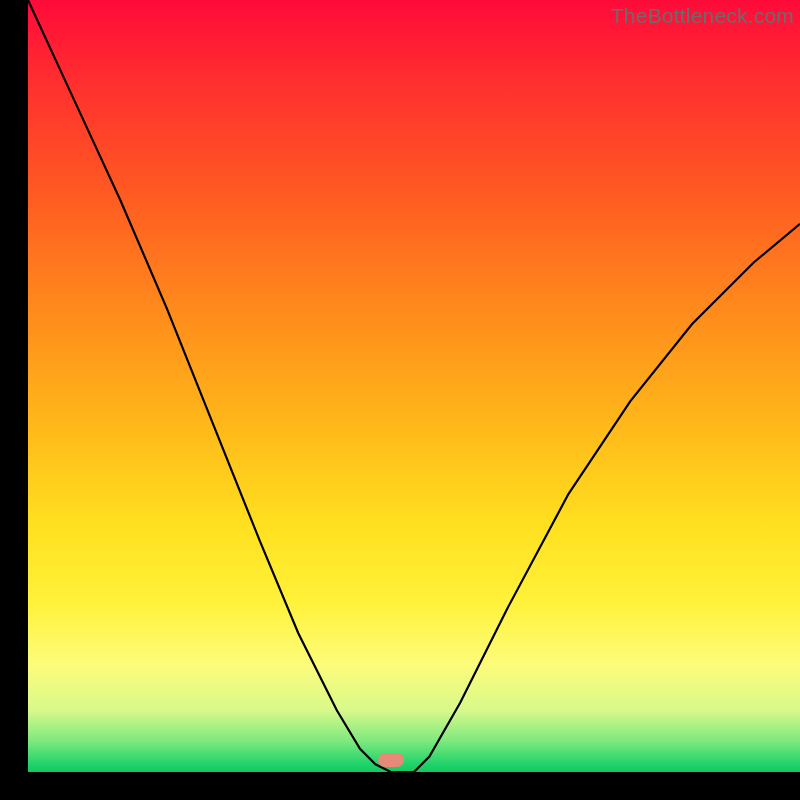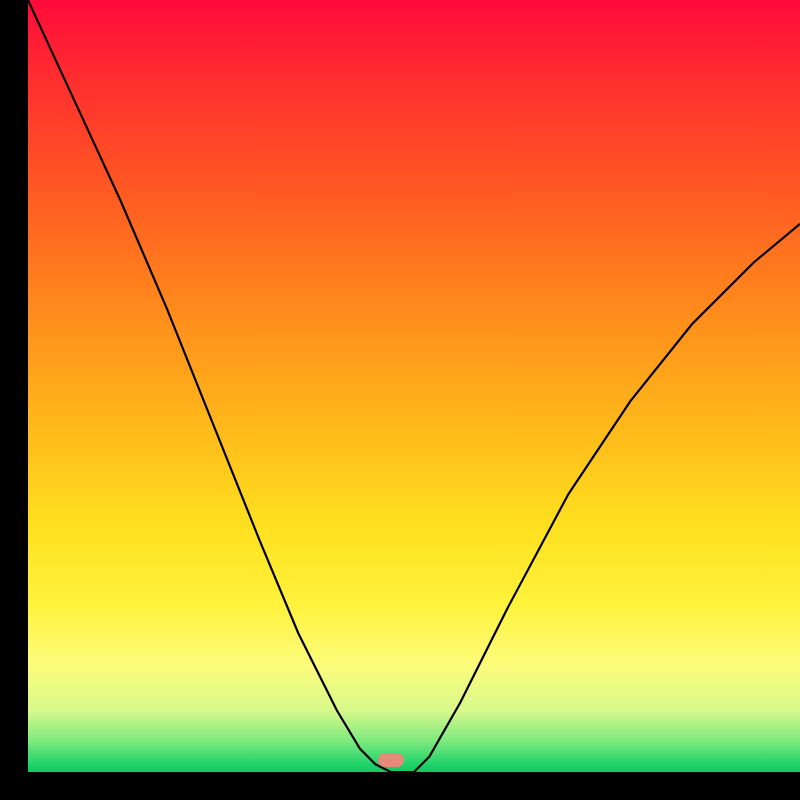--- a/index.html
+++ b/index.html
@@ -69,20 +69,21 @@
     stroke: #000;
     stroke-width: 2.2;
   }
 </style>
 </head>
 <body>
 
 <div class="frame">
   <div class="plot">
 
+    <div class="watermark">TheBottleneck.com</div>
 
     <svg class="curve" viewBox="0 0 772 772" preserveAspectRatio="none">
       <path d="M0.0 0.0 L46.3 100.4 L92.6 200.7 L139.0 308.8 L185.3 424.6 L231.6 540.4 L270.2 633.0 L308.8 710.2 L332.0 748.8 L347.4 764.3 L362.8 772.0 L386.0 772.0 L401.4 756.6 L432.3 702.5 L478.6 609.9 L540.4 494.1 L602.2 401.4 L663.9 324.2 L725.7 262.5 L772.0 223.9"></path>
     </svg>
 
     <div class="marker" style="left: 349.84px; top: 753.42px;"></div>
   </div>
 </div>
 
 </body></html>

